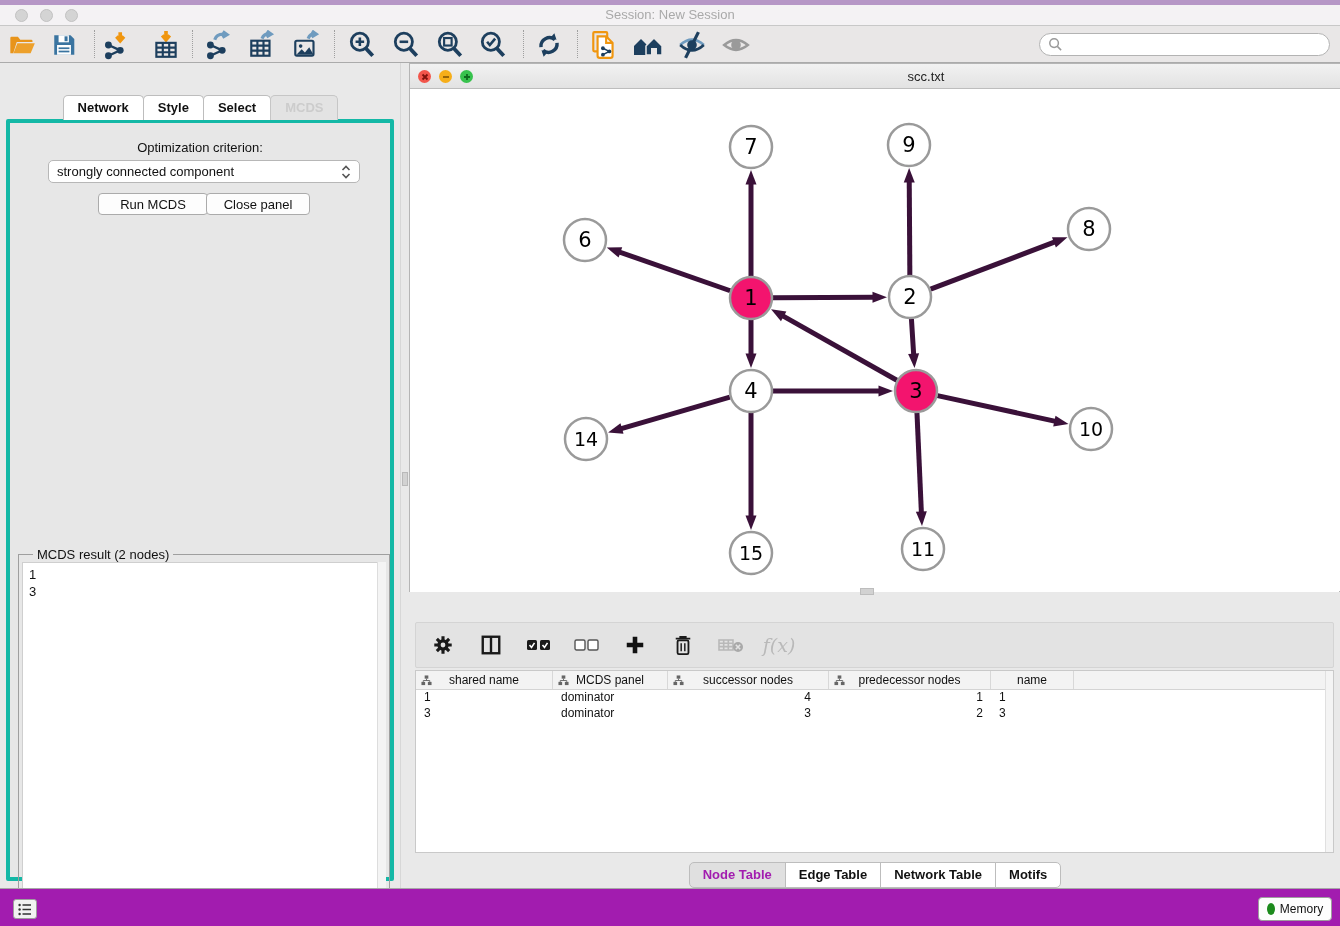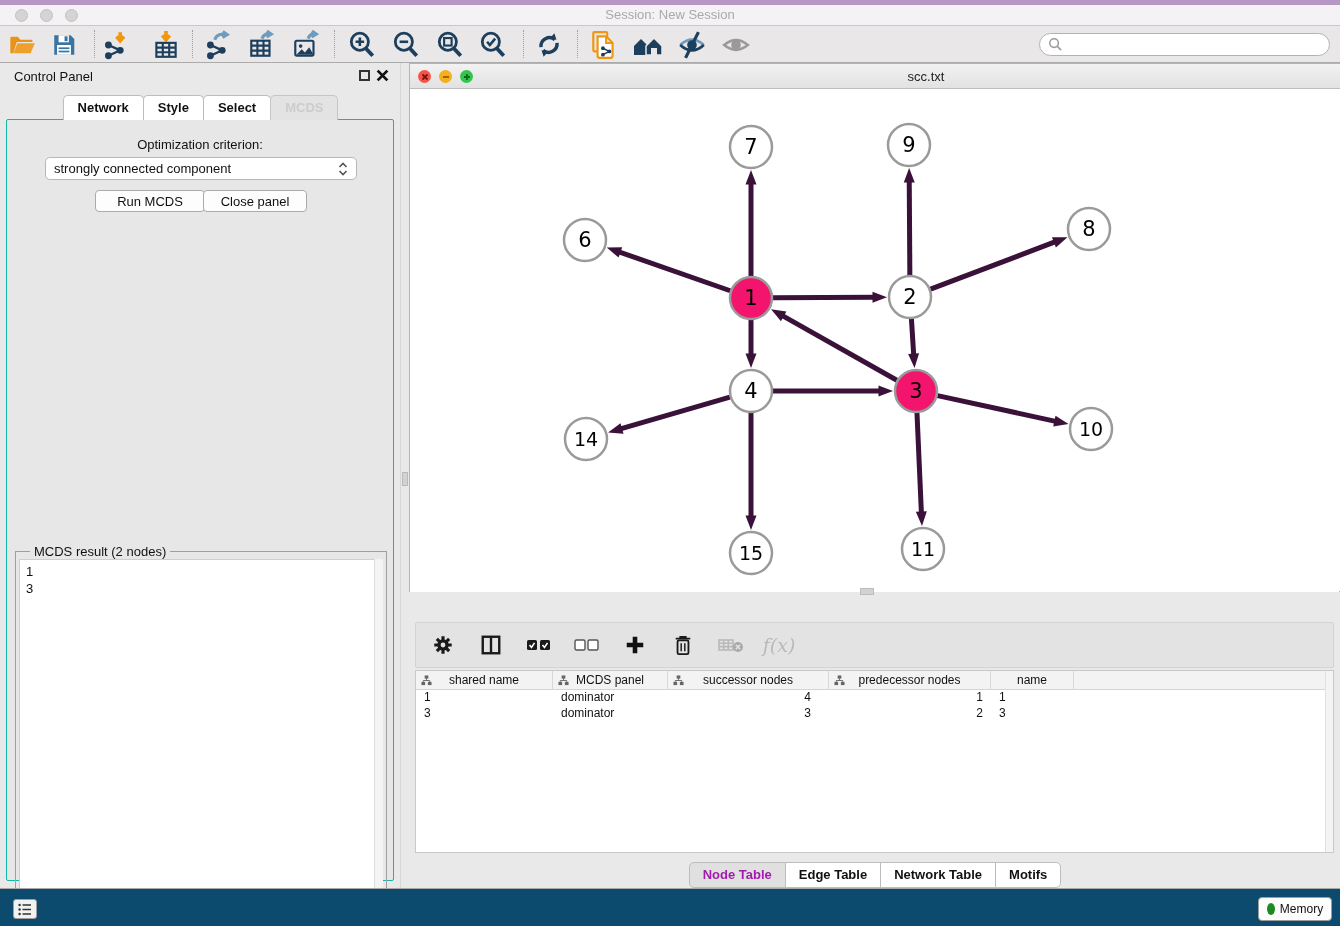--- a/index.html
+++ b/index.html
@@ -41,21 +41,21 @@
   .ph-close { position:absolute; top:6px; width:13px; height:13px; }
   #cp-tabs { position:absolute; left:0; top:32px; width:400px; display:flex; justify-content:center; }
   .cp-tab {
     border:1px solid #bdbdbd; border-bottom:none; background:#fff;
     padding:4px 14px 5px; font-size:13px; font-weight:bold; color:#111;
     border-radius:5px 5px 0 0; margin-right:-1px; position:relative; z-index:2;
   }
   .cp-tab.selected { background:#e3e3e3; color:#ccc; border-color:#c6c6c6; }
   #cp-inner {
     position:absolute; left:6px; top:56px; width:388px; height:762px;
-    background:#e7e7e7; border:1px solid #14b8a6; border-radius:2px;
+    background:#e7e7e7; border:4px solid #14b8a6; border-radius:2px;
   }
   #criterion-label { position:absolute; left:0; top:17px; width:100%; text-align:center; font-size:13px; color:#111; }
   #criterion-select {
     position:absolute; left:38px; top:37px; width:312px; height:23px;
     background:#fff; border:1px solid #b7b7b7; border-radius:5px;
     display:flex; align-items:center; padding:0 8px; font-size:13px;
   }
   #criterion-select .sel-text { flex:1; }
   .btn {
     position:absolute; height:22px; background:#fdfdfd; border:1px solid #ababab; border-radius:4px;
@@ -120,21 +120,21 @@
   #tp-scroll { position:absolute; right:0; top:0; width:8px; height:100%; background:#f4f4f4; border-left:1px solid #e0e0e0; }
   #tp-tabs { position:absolute; left:0; top:268px; width:931px; display:flex; justify-content:center; }
   .tp-tab {
     border:1px solid #bdbdbd; background:#fff; padding:4px 13px 5px; font-size:13px; font-weight:bold;
     margin-right:-1px; color:#111;
   }
   .tp-tab:first-child { border-radius:5px 0 0 5px; }
   .tp-tab:last-child { border-radius:0 5px 5px 0; }
   .tp-tab.selected { background:#e0e0e0; color:#a21caf; }
   
-  #status-bar { position:absolute; left:0; top:888px; width:1340px; height:38px; background:#0c4a6e; border-top:1px solid #a8a8a8; }
+  #status-bar { position:absolute; left:0; top:888px; width:1340px; height:38px; background:#a21caf; border-top:1px solid #a8a8a8; }
   #list-btn {
     position:absolute; left:13px; top:10px; width:24px; height:20px;
     background:#f2f2f2; border:1px solid #9e9e9e; border-radius:3px;
     display:flex; align-items:center; justify-content:center;
   }
   #memory-btn {
     position:absolute; right:8px; top:8px; width:74px; height:24px;
     background:#fdfdfd; border:1px solid #9e9e9e; border-radius:4px;
     display:flex; align-items:center; justify-content:center; gap:5px; font-size:12px;
   }
@@ -287,27 +287,20 @@
   <div id="search-box">
     <svg width="15" height="15" viewBox="0 0 16 16">
         <circle cx="6.5" cy="6.5" r="4.6" stroke="#9a9a9a" stroke-width="1.6" fill="none"></circle>
         <path d="M10 10 L14 14" stroke="#9a9a9a" stroke-width="1.6"></path>
       </svg>
     <input placeholder="" style="">
   </div>
 </div>
 
 <div id="control-panel">
-  <div class="panel-header">
-    <span class="ph-title">Control Panel</span>
-    <span class="ph-float" style="right:30px"></span>
-    <svg class="ph-close" style="right:11px" viewBox="0 0 12 12">
-        <path d="M1.5 1.5 L10.5 10.5 M10.5 1.5 L1.5 10.5" stroke="#111" stroke-width="2.6"></path>
-      </svg>
-  </div>
   <div id="cp-tabs">
     <div class="cp-tab">Network</div>
     <div class="cp-tab">Style</div>
     <div class="cp-tab">Select</div>
     <div class="cp-tab selected">MCDS</div>
   </div>
   <div id="cp-inner">
     <div id="criterion-label">Optimization criterion:</div>
     <div id="criterion-select">
       <span class="sel-text">strongly connected component</span>

